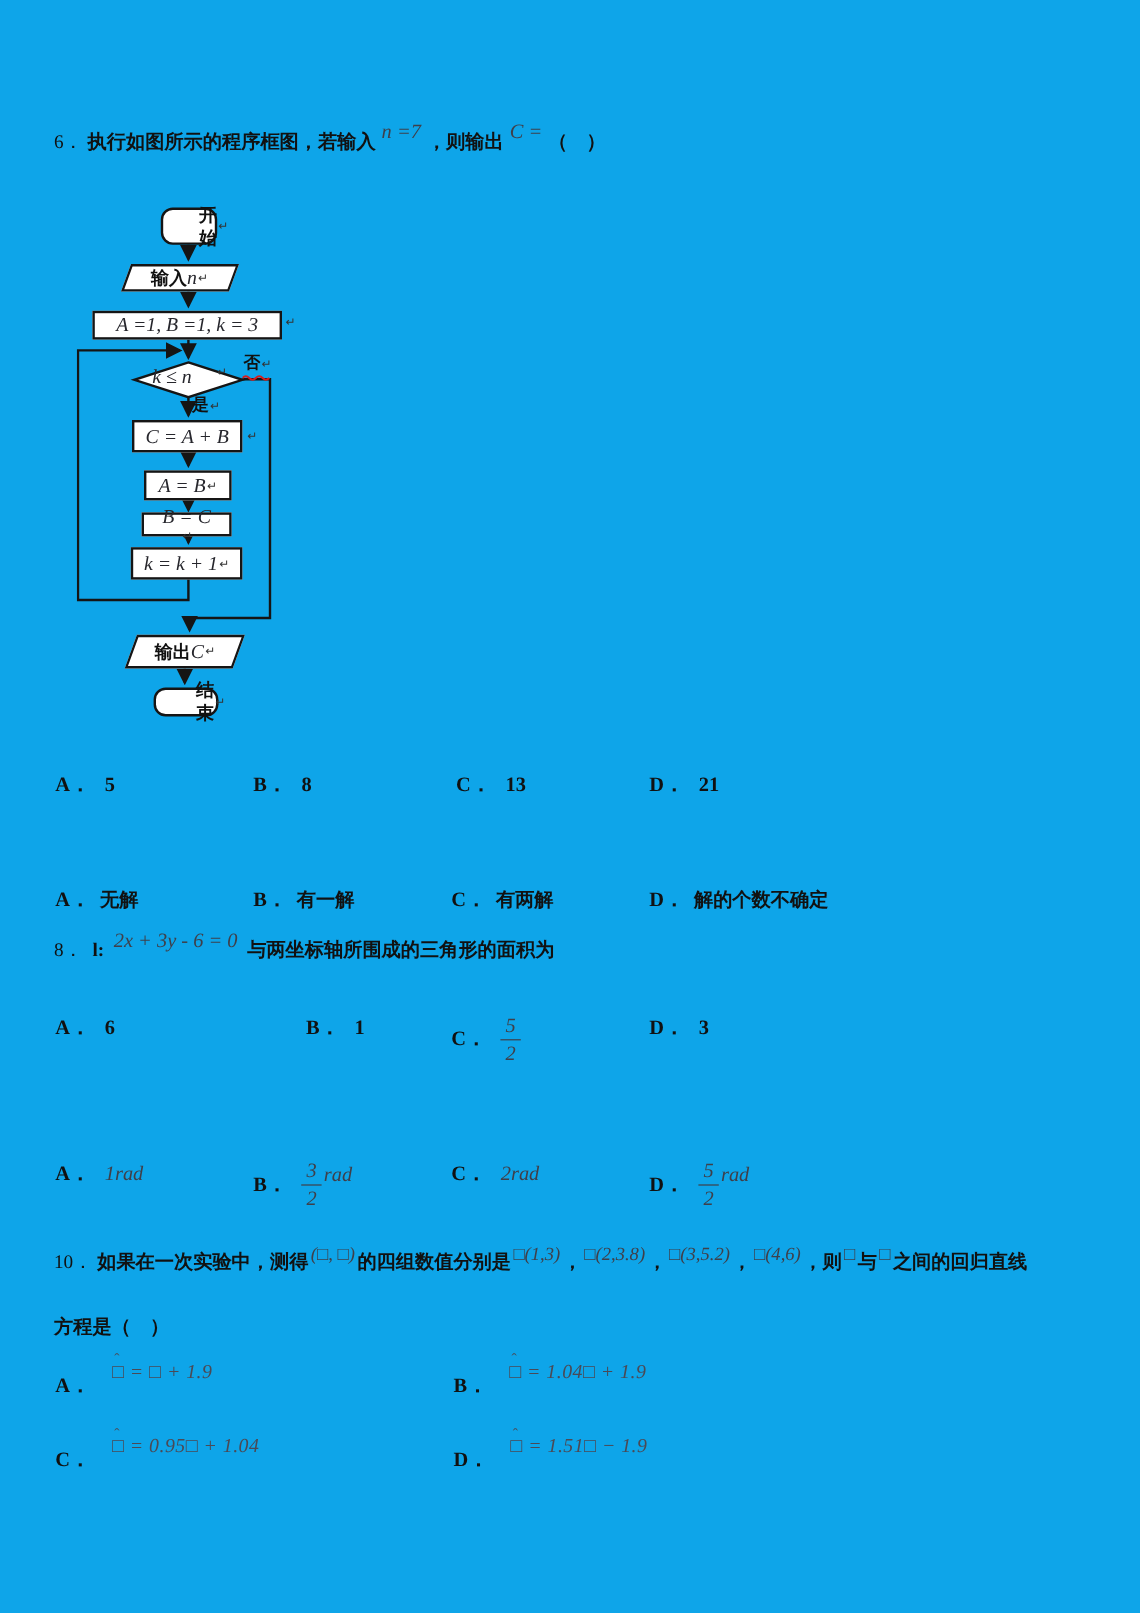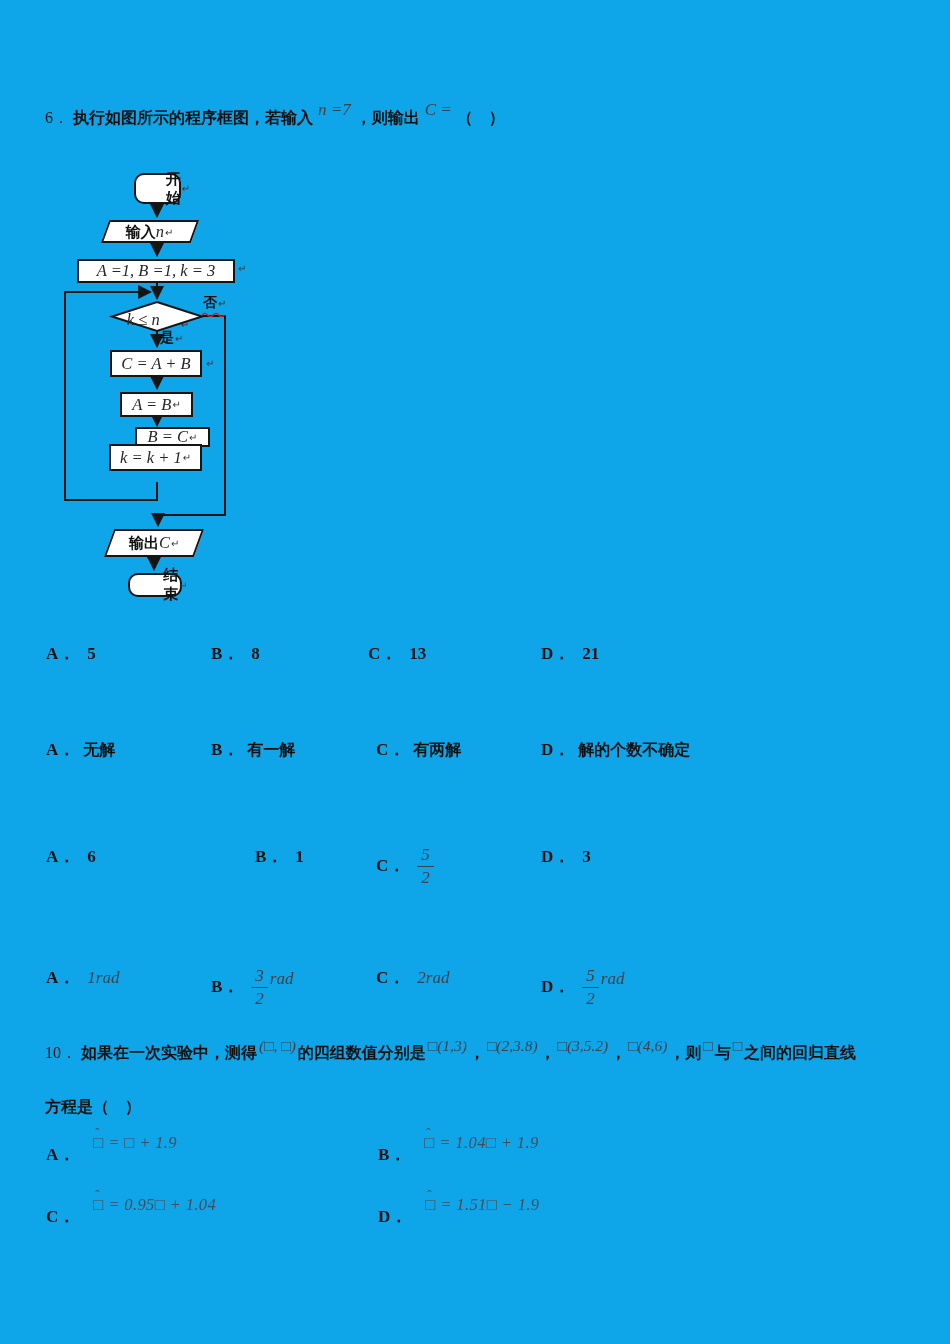--- a/index.html
+++ b/index.html
@@ -46,21 +46,21 @@
     position:absolute; display:flex; align-items:center; justify-content:center;
     border:2.5px solid #151515; background:#fff; font-size:15px; box-sizing:border-box;
   }
   .rounded { border-radius:10px;padding-left:41px; }
   .skew { transform:skewX(-20deg); }
   .unskew { transform:skewX(20deg); display:flex; align-items:center; }
   .fcn { font-weight:600; color:#111; }
   .fmath { font-family:"Liberation Serif", serif; font-style:italic; font-size:16.5px; color:#26262c; white-space:nowrap; }
   .mark { font-size:10px; color:#333; font-style:normal; font-weight:400; margin-left:1px; }
   .floatmark { position:absolute; font-size:10px; color:#333; }
-  .dtext { position:absolute; display:flex; align-items:flex-end; justify-content:center; background:transparent;gap:20px; }
+  .dtext { position:absolute; display:flex; align-items:flex-start; justify-content:center; background:transparent;gap:20px; }
   .branchlabel { position:absolute; font-weight:600; font-size:14px; color:#111; }
   .squiggle { position:absolute; }
 </style>
 </head>
 <body>
 
 <div class="page">
 
   <div class="line" style="left:45px; top:106px;">
     <span class="qnum">6．</span><span class="cn">执行如图所示的程序框图，若输入</span><span class="math">n =7</span><span class="cn">，则输出</span><span class="math">C =</span><span class="cn">（　）</span>
@@ -126,26 +126,26 @@
     <div class="fnode" style="left:46px; top:180px; width:92px; height:27px;align-items:center;">
       <span class="fmath">C = A + B</span>
     </div>
     <span class="floatmark" style="left:142px; top:188px;">↵</span>
 
     <div class="fnode" style="left:56px; top:222px; width:73px; height:25px;">
       <span class="fmath">A = B</span>
         <span class="mark">↵</span>
     </div>
 
-    <div class="fnode" style="left:71px; top:257px; width:75px; height:20px;">
+    <div class="fnode" style="left:54px; top:257px; width:75px; height:20px;flex-direction:column;">
       <span class="fmath">B = C</span>
         <span class="mark">↵</span>
     </div>
 
-    <div class="fnode" style="left:45px; top:274px; width:93px; height:27px;">
+    <div class="fnode" style="left:45px; top:286px; width:93px; height:27px;">
       <span class="fmath">k = k + 1</span>
         <span class="mark">↵</span>
     </div>
 
     <div class="fnode skew" style="left:45px; top:359px; width:90px; height:28px;">
       <span class="unskew">
           <span class="fcn">输出</span>
           <span class="fmath">C</span>
           <span class="mark">↵</span>
         </span>
@@ -153,32 +153,35 @@
 
     <div class="fnode rounded" style="left:64px; top:403px; width:54px; height:24px;">
       <span class="fcn">结束</span>
         <span class="mark">↵</span>
     </div>
   </div>
 
   <div class="line" style="left:0; top:642px; width:950px;">
     <span class="opt" style="left:46px;"><span class="opt-label">A．</span><span class="opt-val-num">5</span></span>
     <span class="opt" style="left:211px;"><span class="opt-label">B．</span><span class="opt-val-num">8</span></span>
-    <span class="opt" style="left:368px;text-align:right;"><span class="opt-label">C．</span><span class="opt-val-num">13</span></span>
+    <span class="opt" style="left:380px;text-align:right;"><span class="opt-label">C．</span><span class="opt-val-num">13</span></span>
     <span class="opt" style="left:541px;"><span class="opt-label">D．</span><span class="opt-val-num">21</span></span>
   </div>
 
 
   <div class="line" style="left:0; top:738px; width:950px;">
     <span class="opt" style="left:46px;"><span class="opt-label">A．</span><span class="opt-val-cn">无解</span></span>
     <span class="opt" style="left:211px;"><span class="opt-label">B．</span><span class="opt-val-cn">有一解</span></span>
     <span class="opt" style="left:376px;"><span class="opt-label">C．</span><span class="opt-val-cn">有两解</span></span>
     <span class="opt" style="left:541px;"><span class="opt-label">D．</span><span class="opt-val-cn">解的个数不确定</span></span>
   </div>
 
+  <div class="line" style="left:45px; top:780px;">
+    <span class="qnum">8．</span><span class="lead">l:</span><span class="math" style="margin:0 8px;">2x + 3y - 6 = 0</span><span class="cn">与两坐标轴所围成的三角形的面积为</span>
+  </div>
 
   <div class="line" style="left:0; top:845px; width:950px;">
     <span class="opt" style="left:46px;"><span class="opt-label">A．</span><span class="opt-val-num">6</span></span>
     <span class="opt" style="left:211px;margin-left:44px;"><span class="opt-label">B．</span><span class="opt-val-num">1</span></span>
     <span class="opt" style="left:376px;"><span class="opt-label">C．</span><span class="frac"><span class="num">5</span><span class="den">2</span></span></span>
     <span class="opt" style="left:541px;"><span class="opt-label">D．</span><span class="opt-val-num">3</span></span>
   </div>
 
 
   <div class="line" style="left:0; top:966px; width:950px;">

